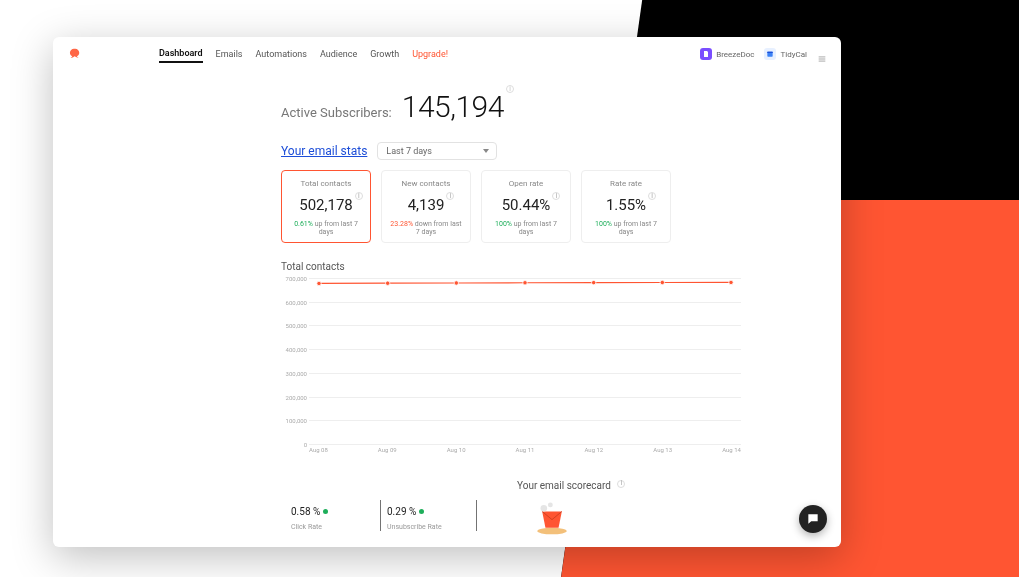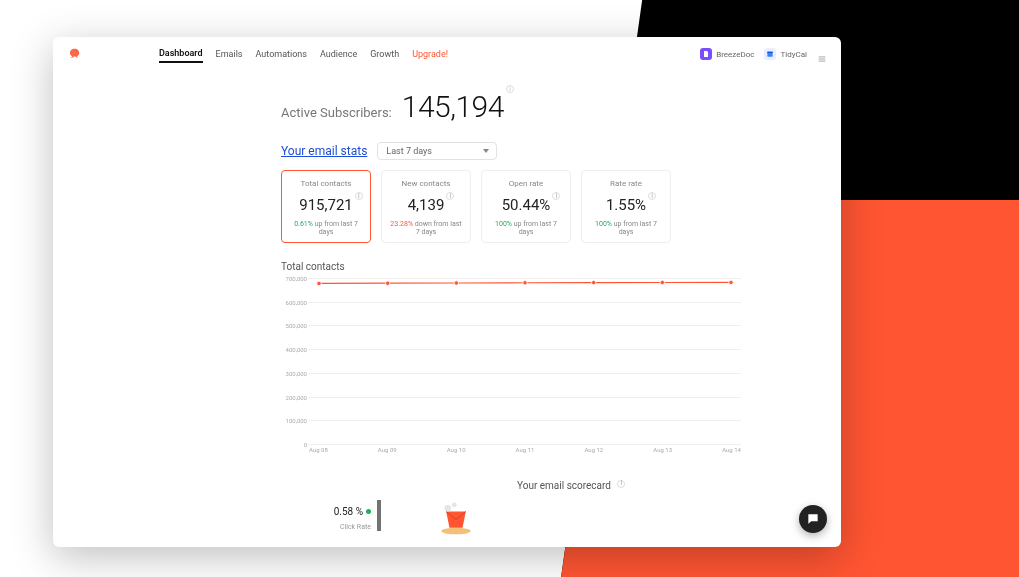--- a/index.html
+++ b/index.html
@@ -147,22 +147,22 @@
     .x-ticks span { font-size: 6px; color: #aaa; }
     .chart-svg { position: absolute; left: 28px; right: 0; top: 0; bottom: 14px; }
 
     .scorecard-title {
       font-size: 10px; color: #555; margin: 22px 0 8px 232px; position: relative; display: inline-block;
     }
     .score-row {
       display: flex; gap: 0; margin-left: 232px; align-items: flex-start;
     }
     .score-item {
-      width: 96px; text-align: right; padding: 0 6px;
-      border-right: 4px solid #737373;
+      width: 96px; text-align: left; padding: 0 6px;
+      border-right: 1px solid #737373;
     }
     .score-item:last-of-type { border-right: none; }
     .score-item .v { font-size: 10px; color: #222; display: inline-flex; align-items: center; gap: 3px;}
     .score-item .dot { width: 5px; height: 5px; border-radius: 50%; background: #1eae5a; display: inline-block;}
     .score-item .lbl { font-size: 7px; color: #999; margin-top: 4px;}
     .illus {
       width: 50px; height: 36px; margin-left: 50px;
     }
 
     .appsumo-row {
@@ -239,21 +239,21 @@
 
   <div class="stats-row-header">
     <span class="section-title">Your email stats</span>
     <div class="select">Last 7 days</div>
   </div>
 
   <div class="stat-cards">
     <div class="stat-card highlight">
       <div class="label">Total contacts</div>
       <div class="value">
-        <span>915,721</span>
+        <span>502,178</span>
         <span class="tiny-info">i</span>
       </div>
       <div class="delta">
         <span class="pct up">0.61%</span>
         <span>up from last 7 days</span>
       </div>
     </div>
     <div class="stat-card">
       <div class="label">New contacts</div>
       <div class="value">
@@ -343,20 +343,27 @@
   </div>
 
   <div class="score-row">
     <div class="score-item">
       <div class="v">
         <span>0.58 %</span>
         <span class="dot"></span>
       </div>
       <div class="lbl">Click Rate</div>
     </div>
+    <div class="score-item">
+      <div class="v">
+        <span>0.29 %</span>
+        <span class="dot"></span>
+      </div>
+      <div class="lbl">Unsubscribe Rate</div>
+    </div>
     <div class="illus">
       <svg viewBox="0 0 60 44" width="50" height="36">
         <ellipse cx="30" cy="38" rx="18" ry="4" fill="#f3c07a"></ellipse>
         <path d="M18 14 L42 14 L38 34 L22 34 Z" fill="#ff5532"></path>
         <path d="M18 14 L30 24 L42 14" fill="none" stroke="#c73d1f" stroke-width="1"></path>
         <circle cx="20" cy="10" r="4" fill="#e5e5e5"></circle>
         <circle cx="28" cy="6" r="3" fill="#e5e5e5"></circle>
       </svg>
     </div>
   </div>

